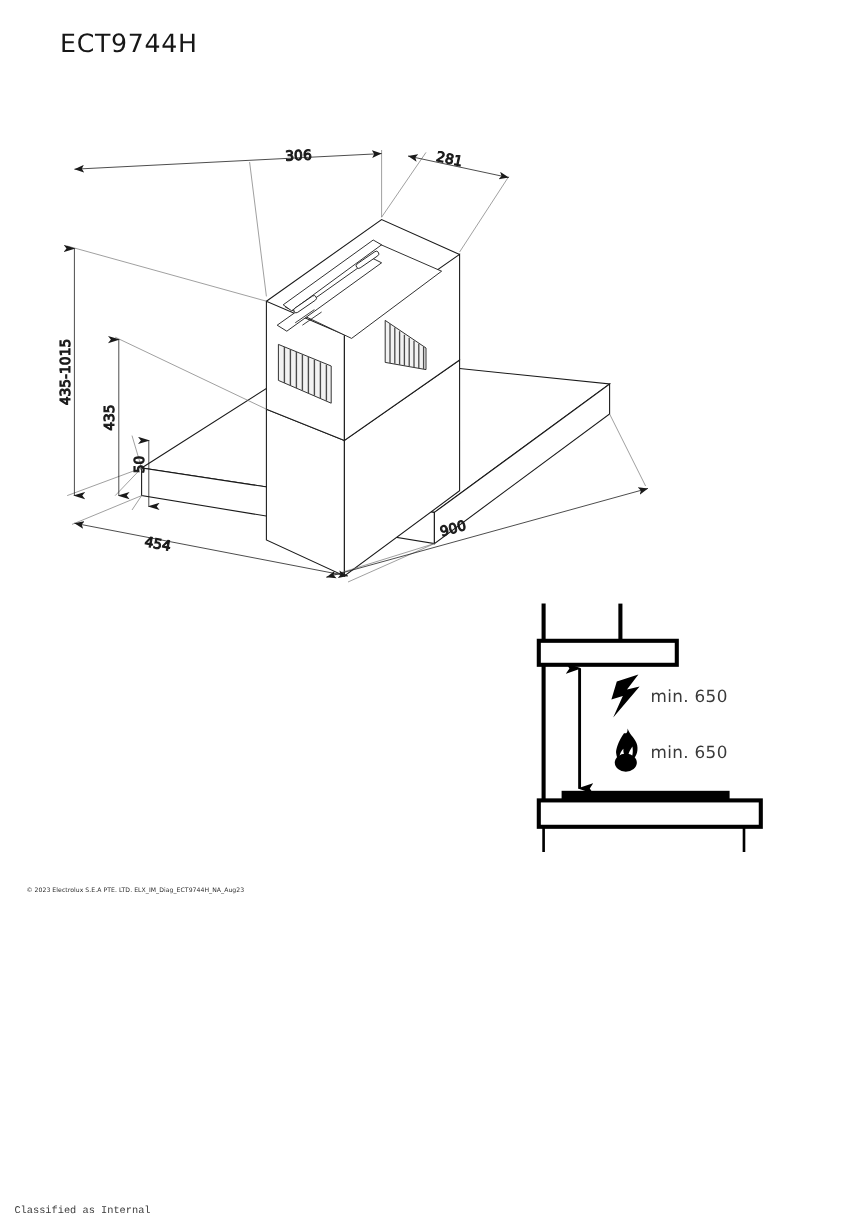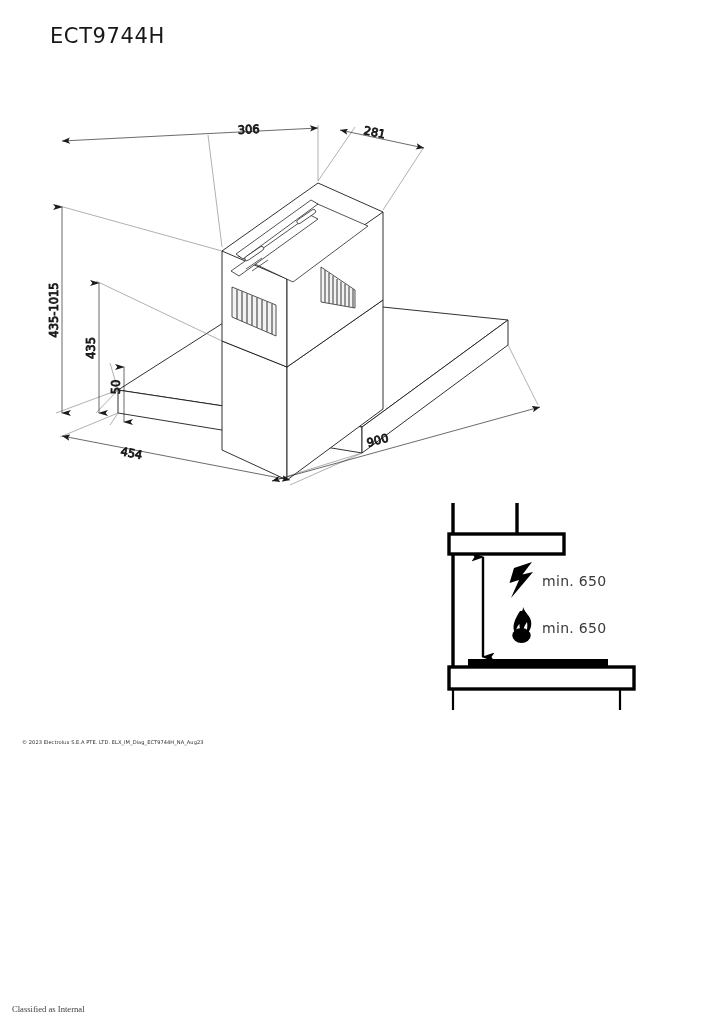--- a/index.html
+++ b/index.html
@@ -64,21 +64,21 @@
     color: #2b2b2b;
     font-family: "DejaVu Sans", sans-serif;
     white-space: nowrap;
   }
   #footer-classification {
     position: absolute;
     left: 12px;
     top: 1004px;
     font-size: 8.6px;
     color: #3c3c3c;
-    font-family: Liberation Serif, serif;
+    font-family: Liberation Mono, monospace;
     white-space: nowrap;
   }
   svg { display: block; overflow: visible; }
   .dimtext {
     font-family: "DejaVu Sans", sans-serif;
     fill: #1a1a1a;
   }
 </style>
 </head>
 <body>

